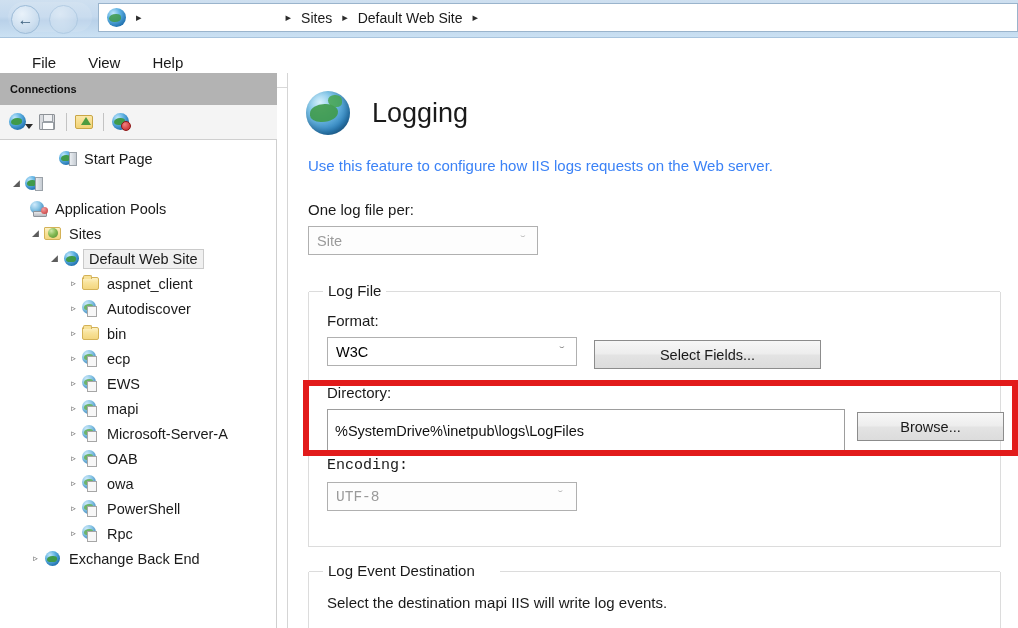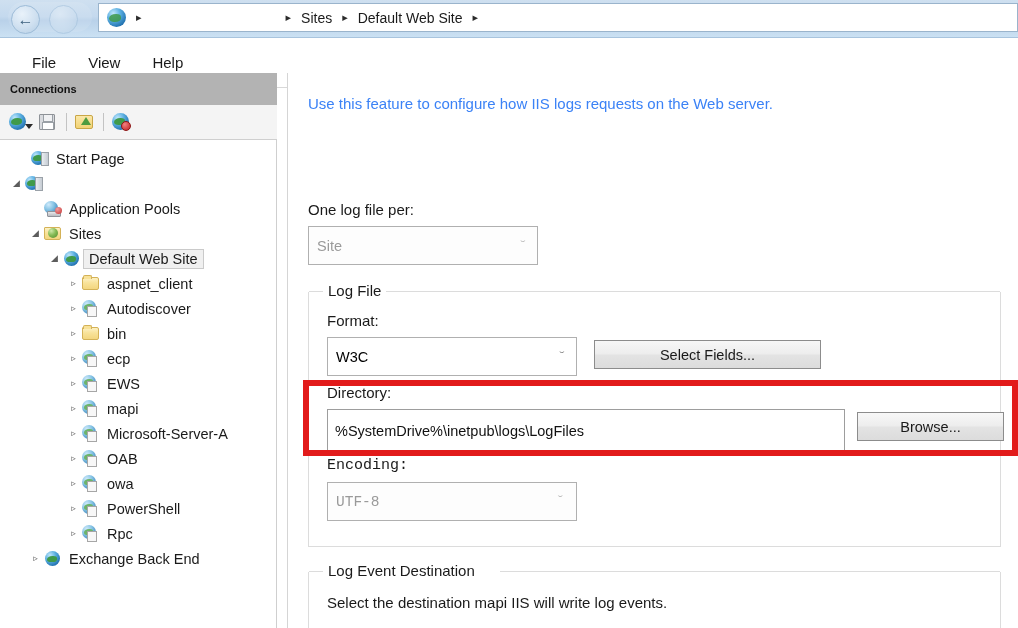--- a/index.html
+++ b/index.html
@@ -252,21 +252,21 @@
   }
   .page-globe::before {
     content: ""; position: absolute; left: 22px; top: 4px; width: 14px; height: 12px;
     background: #46a44f; border-radius: 50% 50% 40% 60%; opacity: .85; z-index: 2;
   }
   .page-title { font-size: 27px; color: #1a1a1a; margin-left: 22px; }
   .page-desc { font-size: 15px; color: #3b82f6; padding: 22px 0 0 20px; }
 
   .field-label { font-size: 15px; color: #1a1a1a; }
   .sel {
-    height: 39px; border: 1px solid #b0b0b0; background: #ffffff;
+    height: 29px; border: 1px solid #b0b0b0; background: #ffffff;
     display: flex; align-items: center; padding: 0 8px;
     font-size: 14.5px; position: relative;
   }
   .sel.disabled { color: #9a9a9a; background: #fdfdfd; }
   .sel .v { flex: 1 1 auto; white-space: nowrap; overflow: hidden; }
   .sel .chev {
     flex: 0 0 auto; font-size: 11px; color: #7a7a7a; line-height: 1;
     transform: scaleX(1.45); margin-right: 4px;
   }
   .sel.disabled .chev { color: #b5b5b5; }
@@ -351,37 +351,37 @@
       <div class="tb-folder"></div>
     </div>
     <div class="tb-divider"></div>
     <div class="tb-icon">
       <div class="tb-globered"></div>
       <div class="tb-redbadge"></div>
     </div>
   </div>
 
   <div class="tree" id="tree">
-      <div class="tnode" style="padding-left: 16px;">
+      <div class="tnode" style="padding-left: 16px; margin-left: 28px;">
         <span class="texp"></span>
         <span class="ic ic-server">
           <div class="g"></div>
           <div class="s"></div>
         </span>
         <span class="tlabel">Start Page</span>
       </div>
       <div class="tnode" style="padding-left: 10px;">
         <span class="texp">◢</span>
         <span class="ic ic-server">
           <div class="g"></div>
           <div class="s"></div>
         </span>
         <span class="tlabel" style="min-width: 150px;"></span>
       </div>
-      <div class="tnode" style="padding-left: 29px;">
+      <div class="tnode" style="padding-left: 15px;">
         <span class="texp"></span>
         <span class="ic ic-pools">
           <div class="g"></div>
           <div class="b"></div>
           <div class="r"></div>
         </span>
         <span class="tlabel">Application Pools</span>
       </div>
       <div class="tnode" style="padding-left: 29px;">
         <span class="texp">◢</span>
@@ -489,20 +489,24 @@
         <span class="ic ic-globe">
           <div class="g"></div>
         </span>
         <span class="tlabel">Exchange Back End</span>
       </div>
     </div>
 </div>
 
 <div class="main">
 
+  <div class="page-head">
+    <div class="page-globe"></div>
+    <div class="page-title">Logging</div>
+  </div>
 
   <div class="page-desc">Use this feature to configure how IIS logs requests on the Web server.</div>
 
   <div style="position:absolute; left:20px; top:128px; width:230px;">
     <div class="field-label">One log file per:</div>
     <div class="sel disabled" style="margin-top:8px;">
       <span class="v">Site</span>
       <span class="chev">ˇ</span>
     </div>
   </div>

